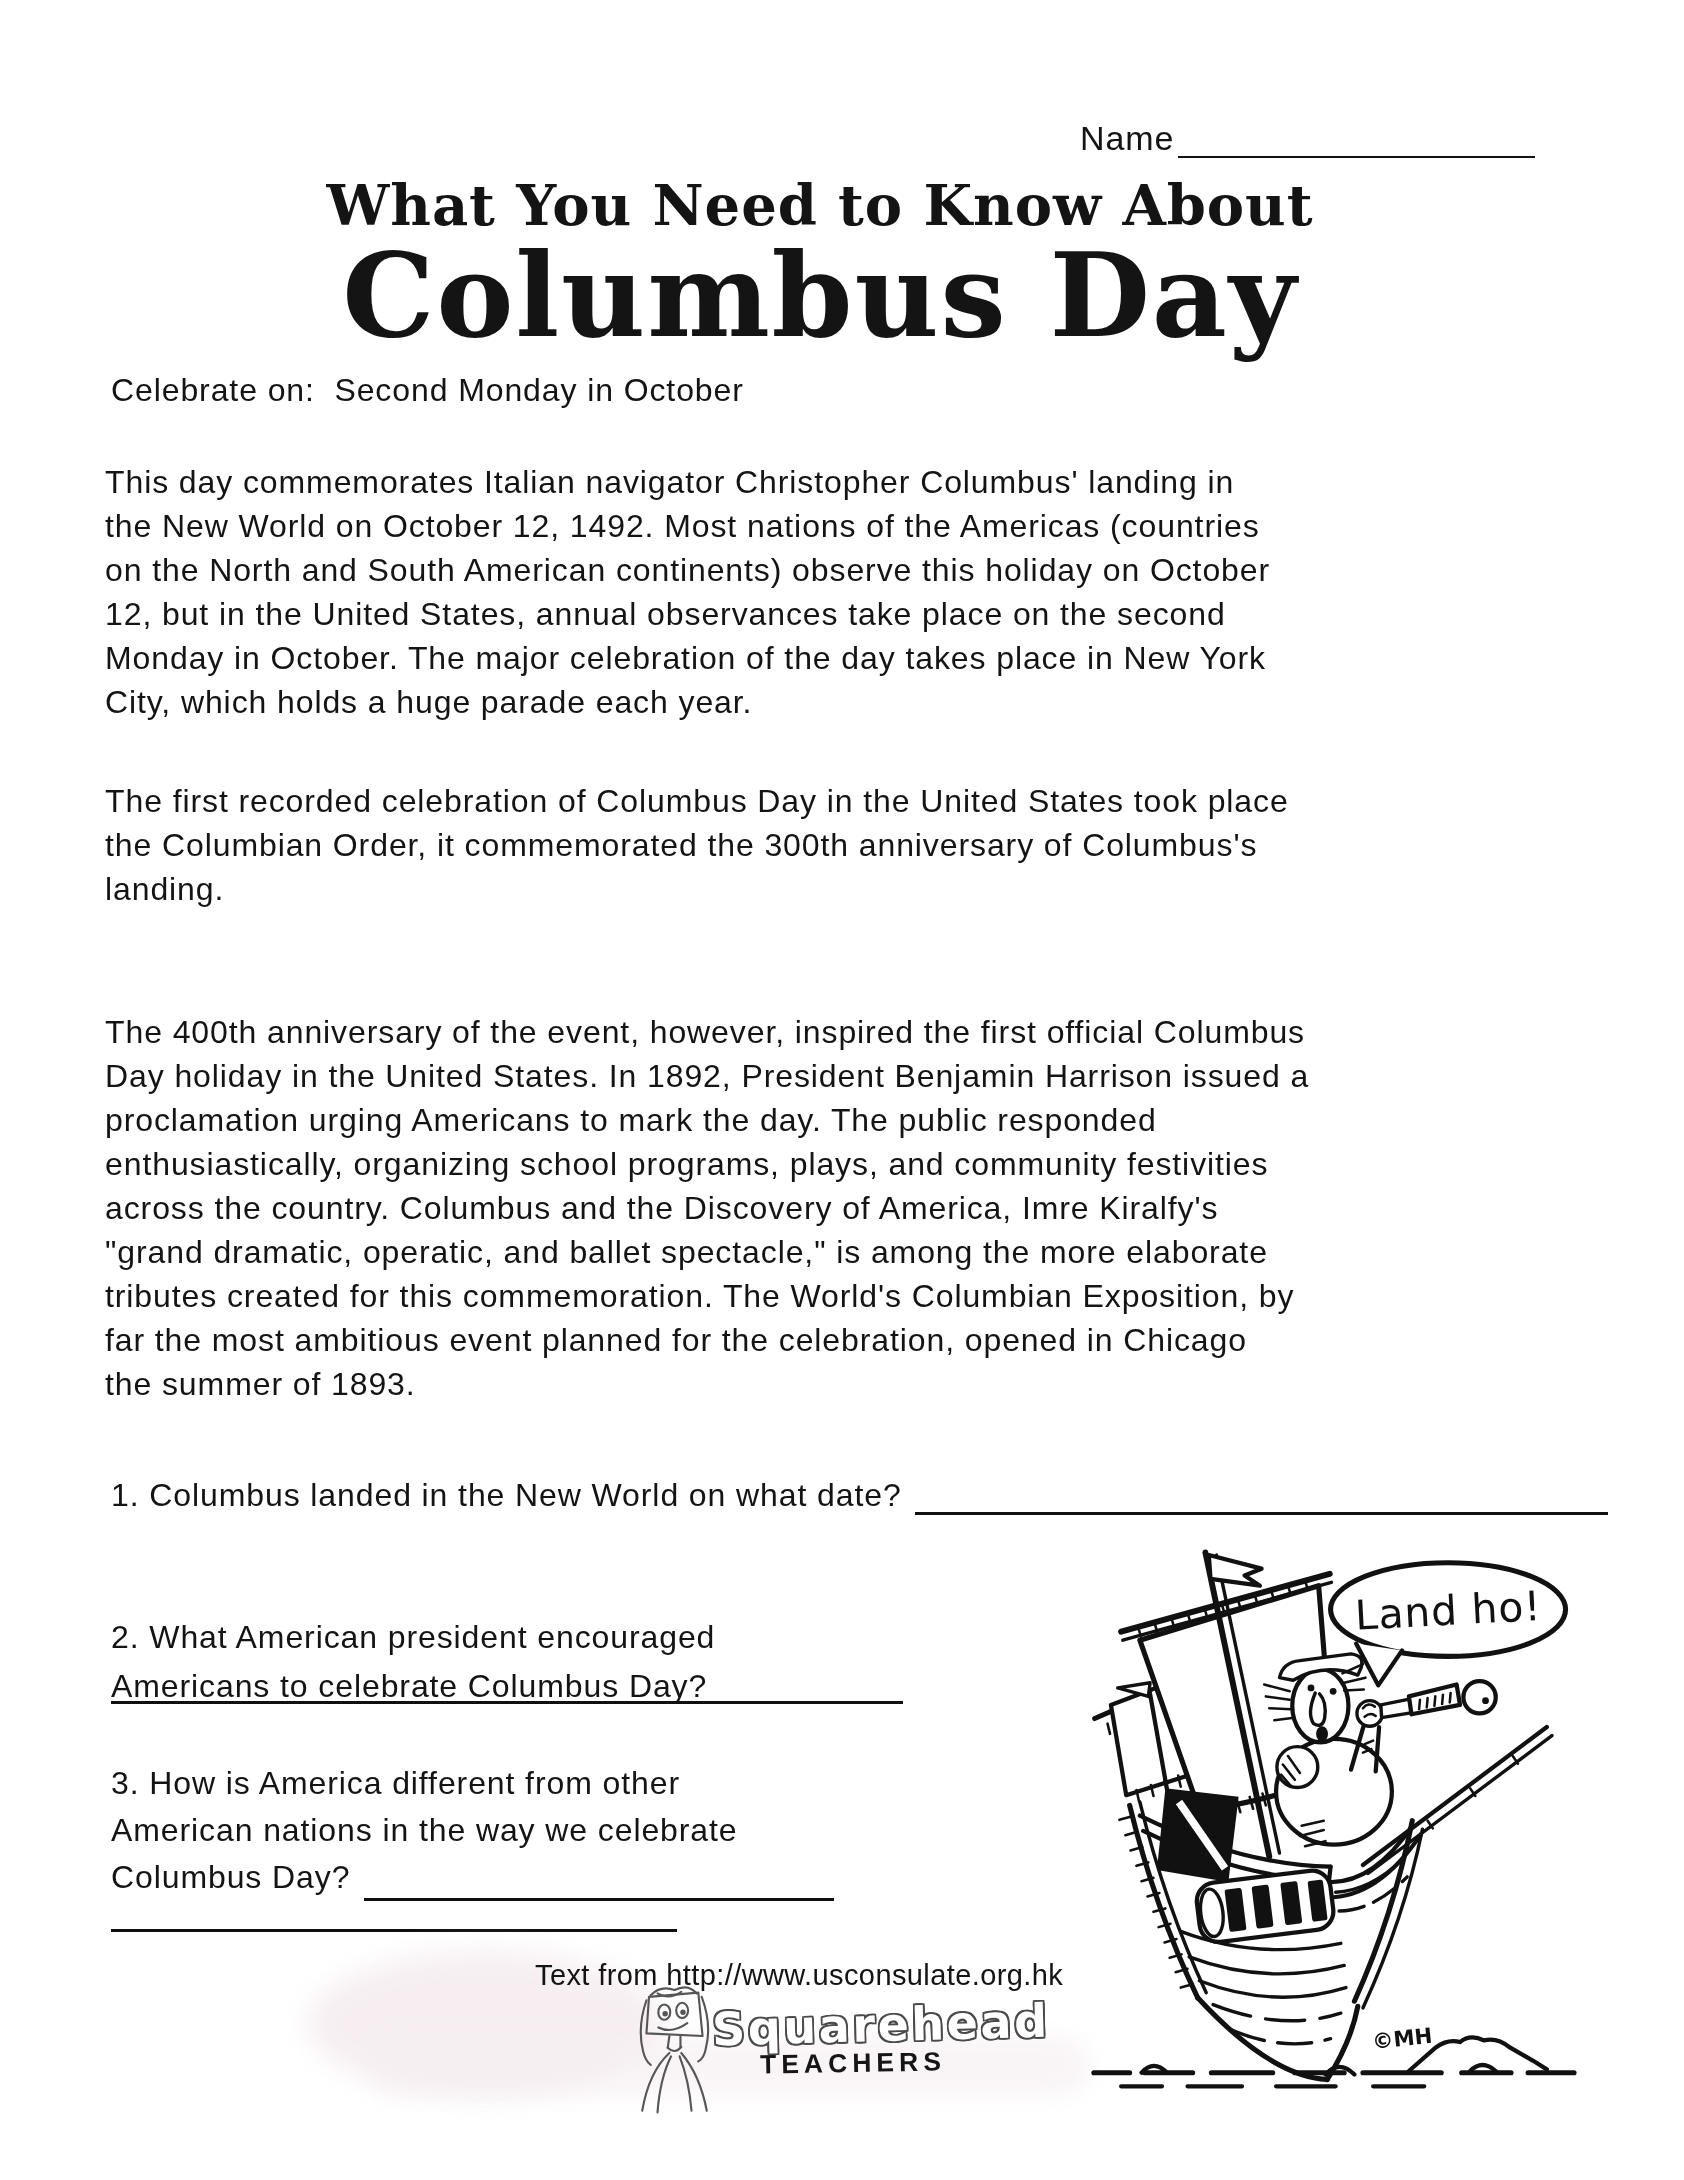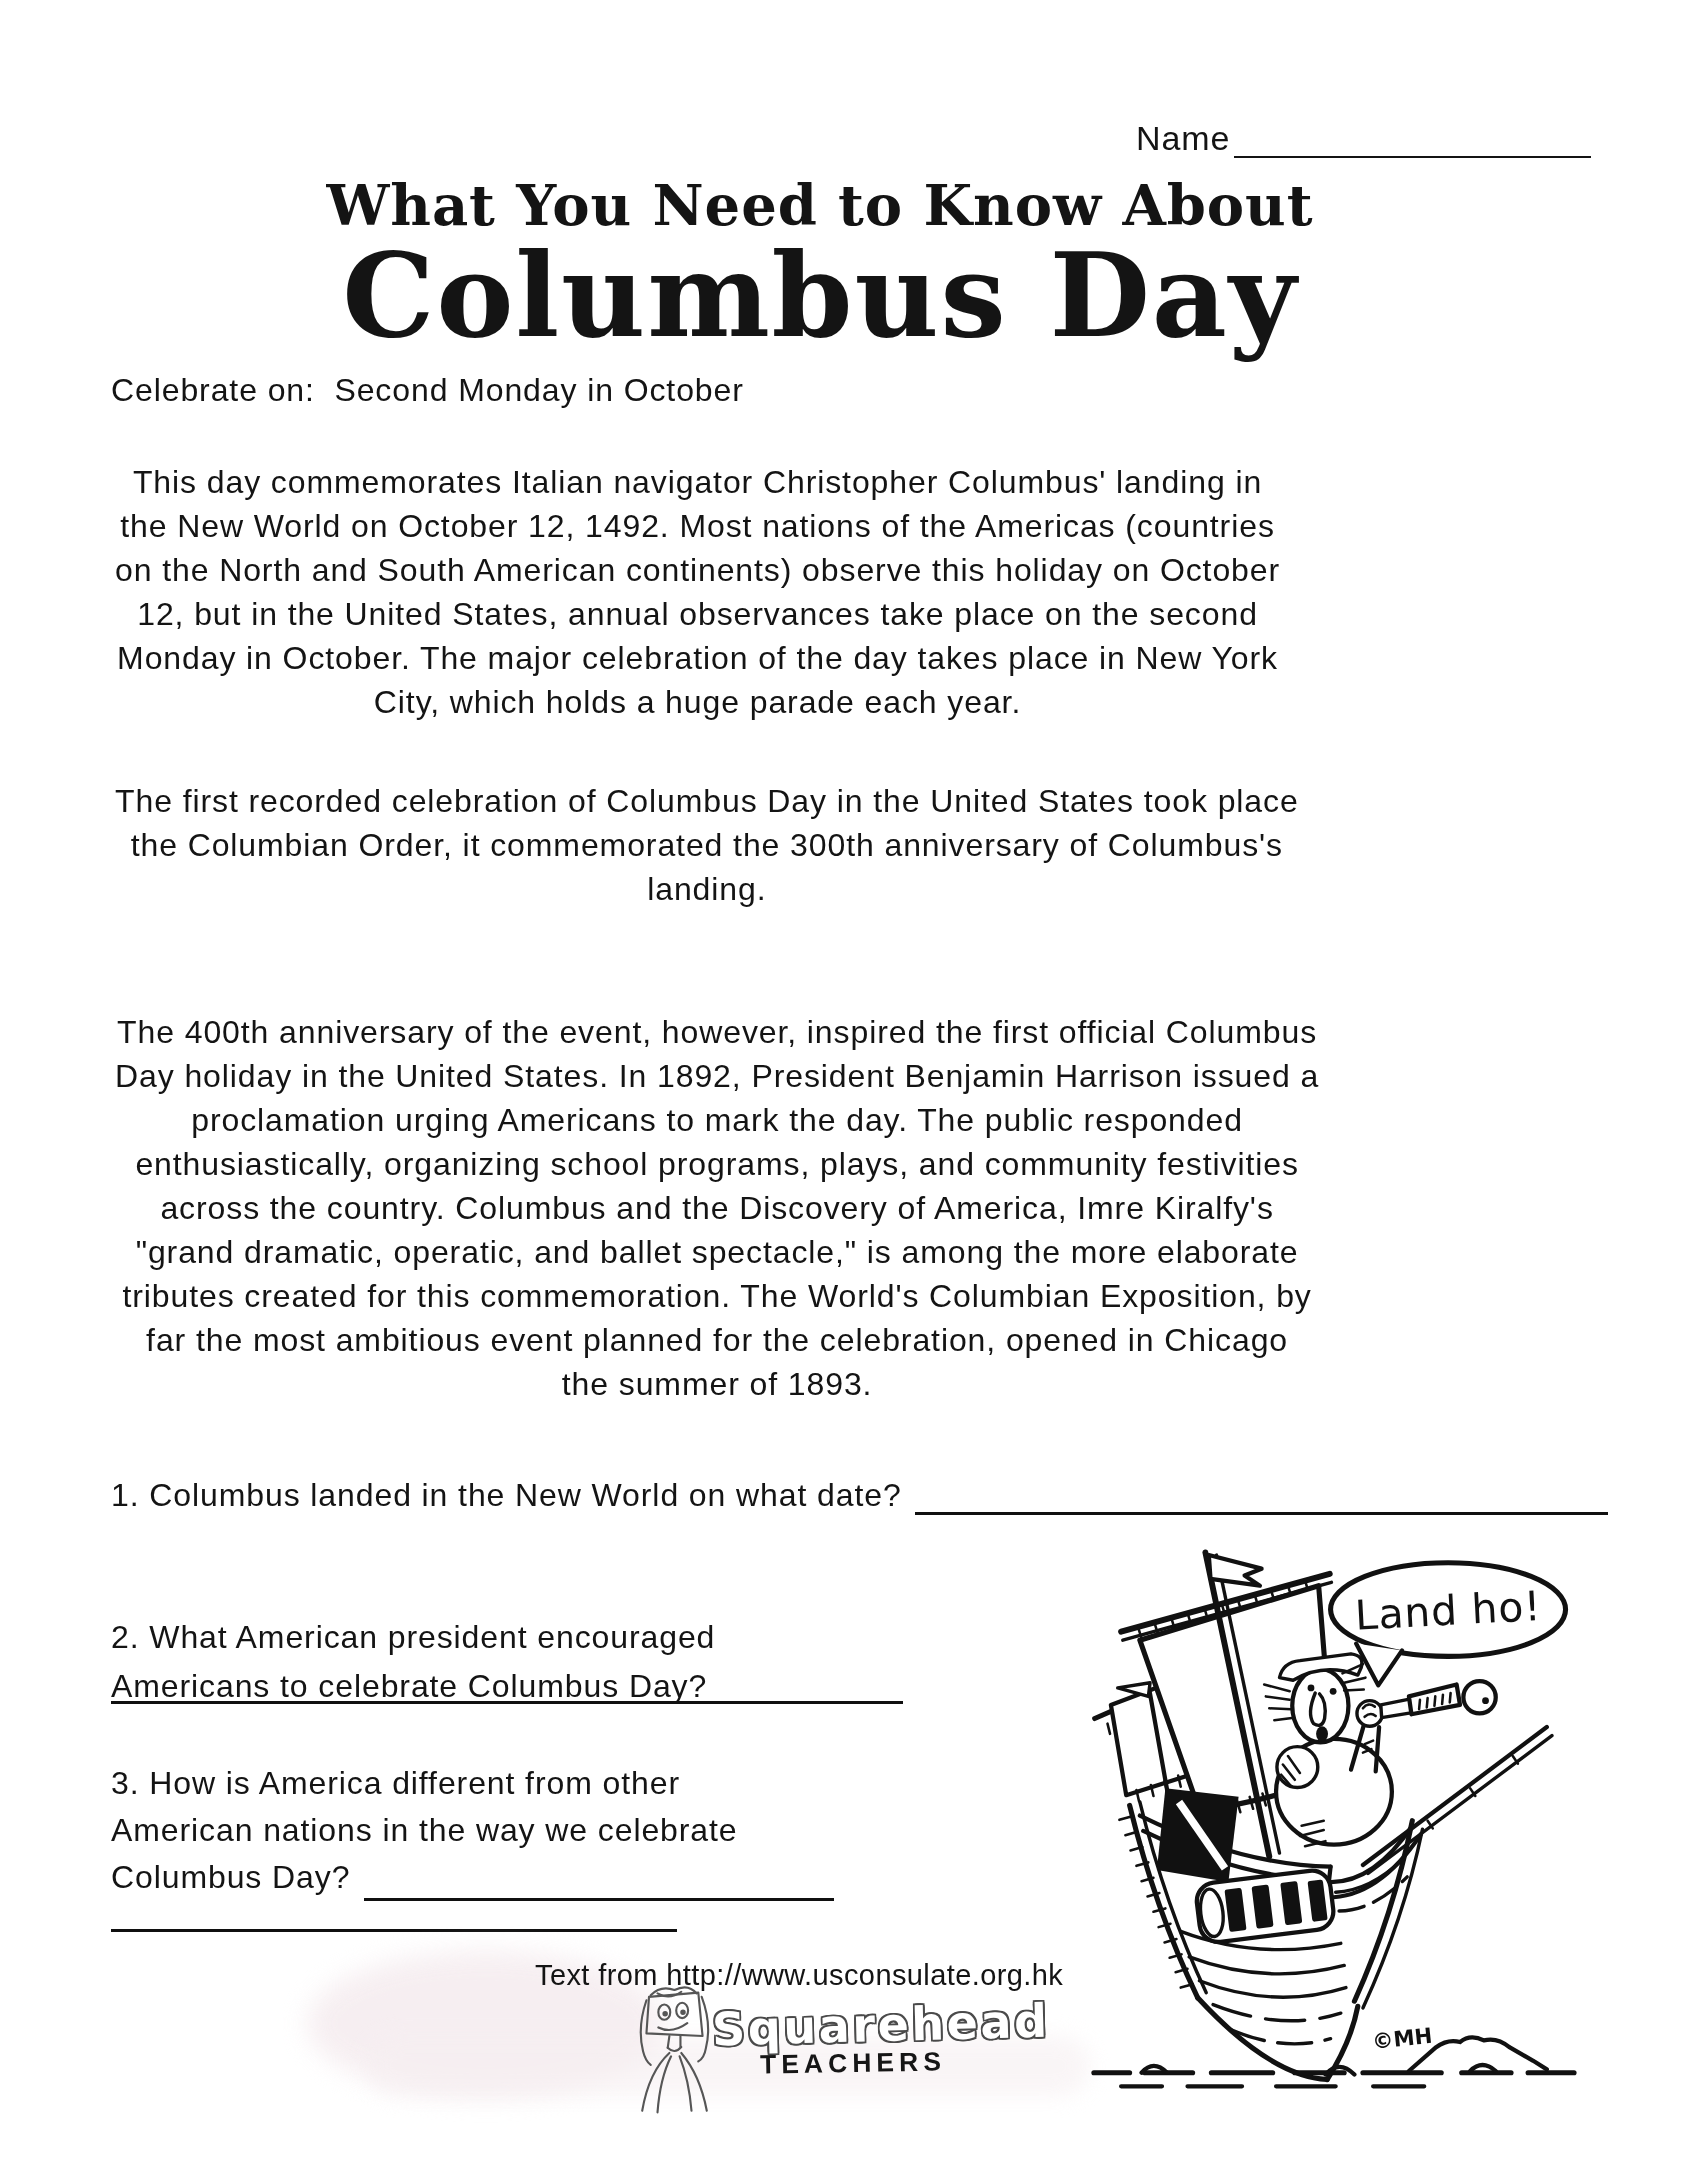--- a/index.html
+++ b/index.html
@@ -7,40 +7,40 @@
     position:relative;
     width:1685px;height:2181px;
     margin:0 auto;
     background:#ffffff;
     overflow:hidden;
     font-family:"Liberation Sans",sans-serif;
     color:#141414;
   }
   
   .name-row{
-    position:absolute;left:1136px;top:119px;width:455px;
+    position:absolute;left:1080px;top:119px;width:455px;
     display:flex;align-items:center;
     font-size:34px;letter-spacing:0.9px;
   }
   .name-line{flex:1;height:37px;margin-left:3.4px;border-bottom:2.6px solid #141414;}
   
   .title1{
     position:absolute;top:172px;left:820px;transform:translateX(-50%);
     font-family:"DejaVu Serif",serif;font-weight:bold;
     font-size:56px;letter-spacing:0.9px;white-space:pre;
   }
   .title2{
     position:absolute;top:235px;left:820px;transform:translateX(-50%);
     font-family:"DejaVu Serif",serif;font-weight:bold;
     font-size:116px;letter-spacing:1.7px;white-space:pre;line-height:1.05;
   }
   
   .bodyline{white-space:pre;font-size:32px;letter-spacing:0.9px;line-height:44px;}
   .celebrate{position:absolute;left:111px;top:368px;}
-  .para{position:absolute;left:115px;text-align:center;}
+  .para{position:absolute;left:105px;}
   .p1{top:460px;} .p2{top:779px;} .p3{top:1010px;}
   
   .q1-row{
     position:absolute;left:111px;top:1475px;width:1497px;
     display:flex;align-items:flex-end;
   }
   .q1-row .bodyline{line-height:39px;}
   .fill-line{flex:1;margin-left:13.6px;height:37px;border-bottom:3.4px solid #101010;}
   .q2-block{position:absolute;left:111px;top:1569px;margin-top:44px;}
   .q2-block .bodyline{line-height:49px;}

